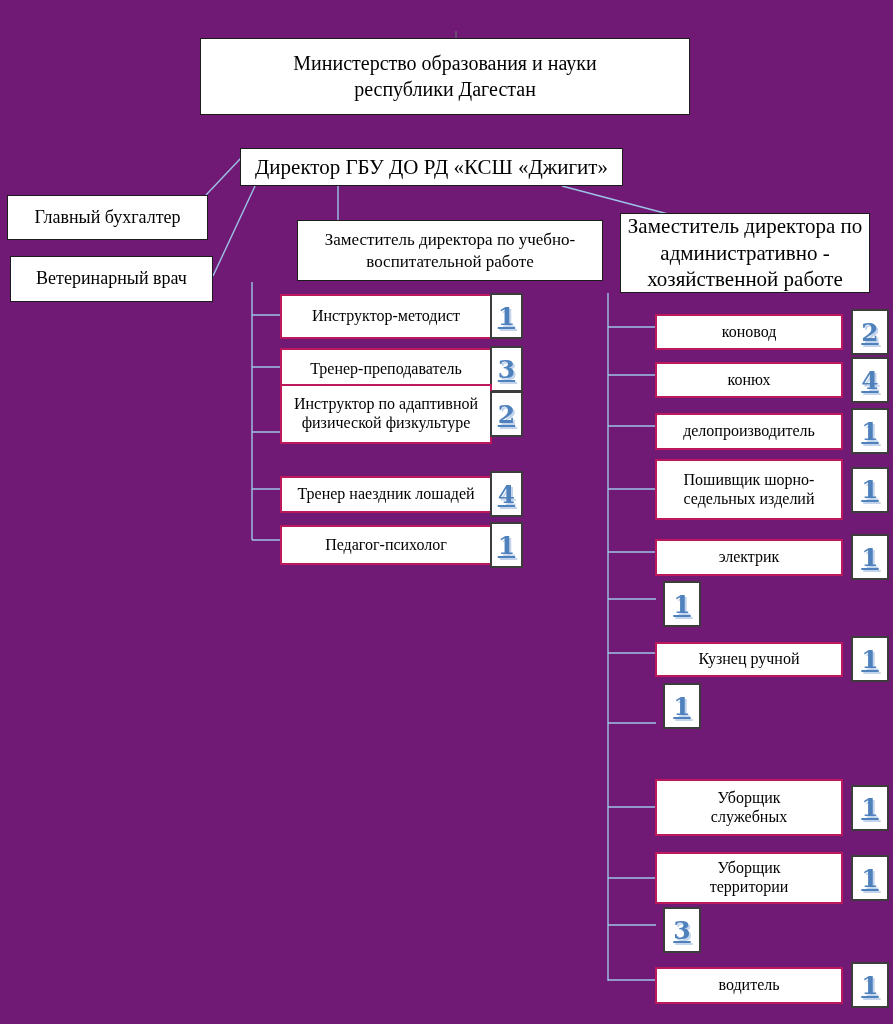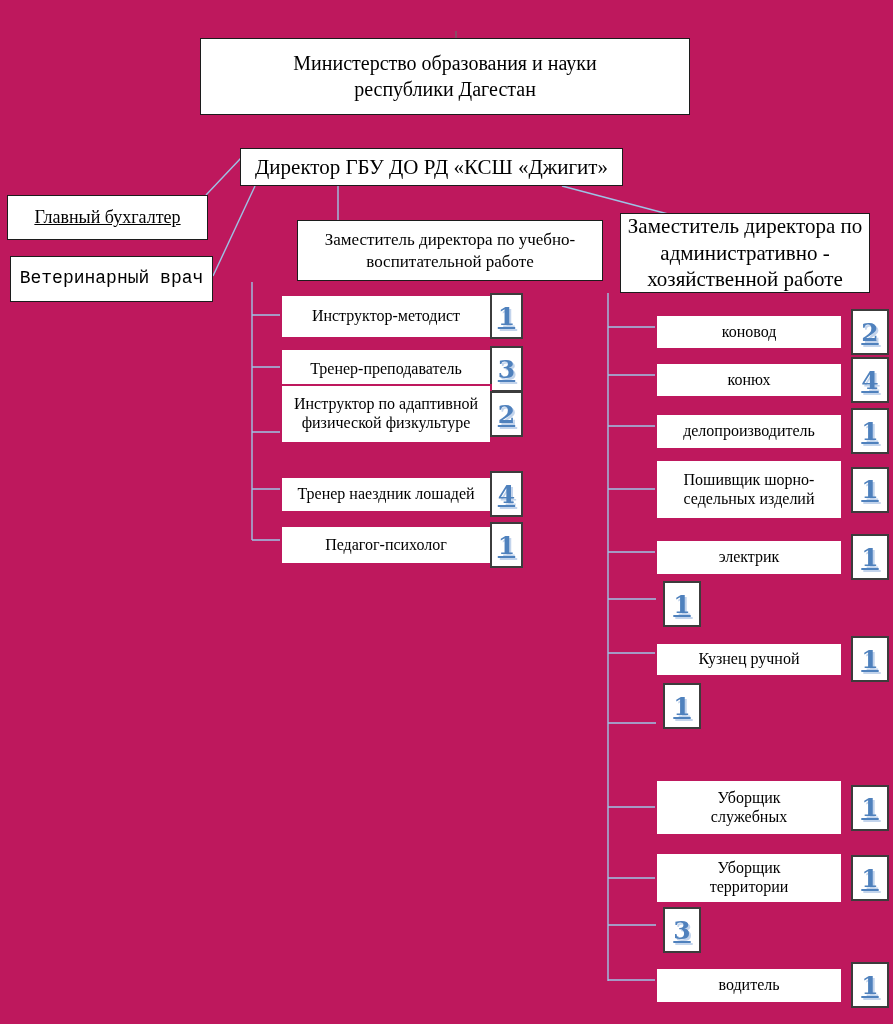--- a/index.html
+++ b/index.html
@@ -1,35 +1,35 @@
 <!DOCTYPE html>
 <html style="--connector-color: #9dc3e6; --number-color: #4f81bd; --number-shadow: #c3d4ec;"><head>
 <meta charset="utf-8">
 <style>
   * { margin:0; padding:0; box-sizing:border-box; }
   html,body { background:#ffffff; }
   #canvas {
-    position:relative; width:893px; height:1024px; background:#be185d;
+    position:relative; width:893px; height:1024px; background:#701a75;
     font-family:"Liberation Serif","DejaVu Serif",serif; color:#000; overflow:hidden;
   }
   svg.connectors { position:absolute; left:0; top:0; pointer-events:none; }
   .cline { stroke: var(--connector-color,#9dc3e6); stroke-width:1.4; fill:none; }
   .artifact { stroke:#6a6a6a; stroke-width:1.2; }
 
   .box {
     position:absolute; background:#fff; border:2px solid #3c3c3c;
     display:flex; align-items:center; justify-content:center; text-align:center;
   }
   .box .lbl { white-space:pre-line; line-height:1.28; }
   .thin { border-width:1.5px; border-color:#1c1c1c; }
 
   #ministry     { left:200px; top:38px;  width:490px; height:77px; font-size:20px; }
   #director     { left:240px; top:148px; width:383px; height:38px; font-size:21px; }
-  #acct         { left:7px;   top:195px; width:201px; height:45px; font-size:18px;text-decoration:underline; }
-  #vet          { left:10px;  top:256px; width:203px; height:46px; font-size:18px;font-family:Liberation Mono, monospace; }
+  #acct         { left:7px;   top:195px; width:201px; height:45px; font-size:18px; }
+  #vet          { left:10px;  top:256px; width:203px; height:46px; font-size:18px; }
   #deputy-edu   { left:297px; top:220px; width:306px; height:61px; font-size:17px; }
   #deputy-admin { left:620px; top:213px; width:250px; height:80px; font-size:21px; }
 
   .col { position:absolute; left:0; top:0; width:100%; height:100%; }
   .row { position:absolute; display:flex; align-items:center; }
   .child-box {
     background:#fff; border:2px solid #be185d; flex:none;
     display:flex; align-items:center; justify-content:center; text-align:center; font-size:16px;
   }
   .child-label { white-space:pre-line; line-height:1.18; padding:0 3px; }

